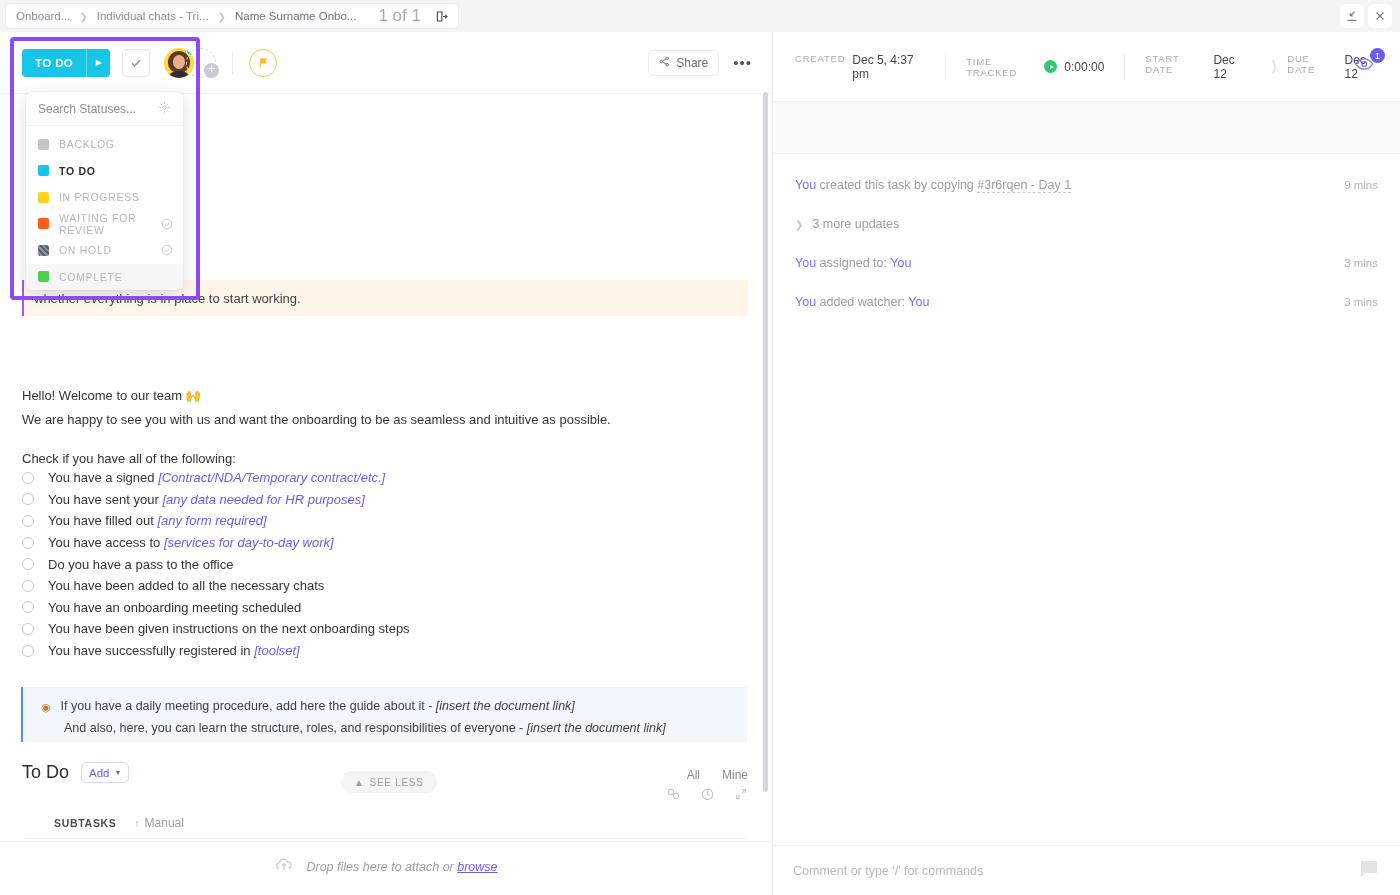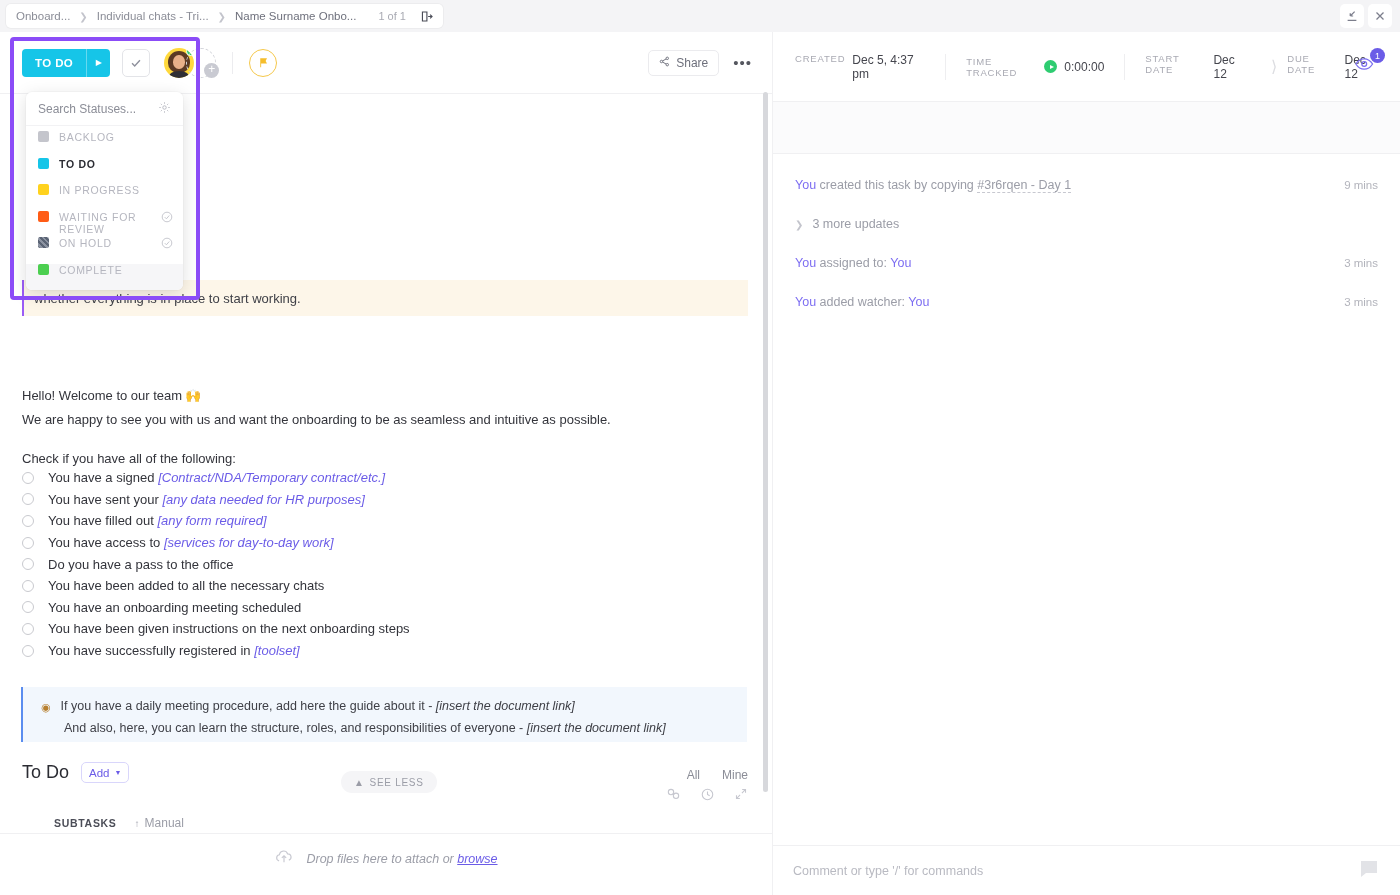--- a/index.html
+++ b/index.html
@@ -19,21 +19,21 @@
   }
   .breadcrumb {
     display: flex; align-items: center; gap: 0;
     background: #ffffff; height: 24px; border-radius: 5px;
     margin-left: 6px; padding: 0 10px;
     box-shadow: 0 0 0 1px rgba(0,0,0,0.03);
   }
   .bc-item { font-size: 11.5px; color: #8b8d97; white-space: nowrap; }
   .bc-item.last { color: #6e707c; }
   .bc-sep { font-size: 10px; color: #c3c4cc; margin: 0 9px; }
-  .bc-count { font-size: 11px; color: #a9aab3; margin-left: 22px; }
+  .bc-count { font-size: 17px; color: #a9aab3; margin-left: 22px; }
   .bc-openicon { margin-left: 14px; display: flex; align-items: center; color: #4a4c57; }
   .win-controls { position: absolute; right: 8px; top: 4px; display: flex; gap: 4px; }
   .win-btn {
     width: 24px; height: 24px; border-radius: 5px; background: #ffffff;
     display: flex; align-items: center; justify-content: center; color: #7c7e8c;
   }
 
   
   .left-panel {
     position: absolute; top: 32px; left: 0; width: 772px; height: 863px;
@@ -156,21 +156,21 @@
   .manual { font-size: 12px; color: #9b9da7; display: flex; align-items: center; gap: 5px; }
   .new-subtask {
     position: absolute; left: 22px; top: 116px; width: 726px; height: 29px;
     border: 1px solid #f0f0f2; border-radius: 4px; background: #fff;
     display: flex; align-items: center; padding-left: 16px; gap: 13px;
   }
   .sq { width: 8px; height: 8px; background: #dfe0e4; border-radius: 1px; }
   .new-subtask-text { font-size: 12.5px; color: #b9bac2; }
 
   .dropzone {
-    position: absolute; left: 0; bottom: 12px; width: 772px; height: 50px;
+    position: absolute; left: 0; bottom: 4px; width: 772px; height: 50px;
     border-top: 1px solid #f0f0f2; background: #fff;
     display: flex; align-items: center; justify-content: center; gap: 12px;
   }
   .dropzone-text { font-size: 12.5px; color: #9b9da7; font-style: italic; }
   .dropzone-text a { color: #6b5ce7; text-decoration: underline; }
 
   .lp-scrollbar {
     position: absolute; right: 4px; top: 60px; width: 5px; height: 700px;
     background: #d7d8dc; border-radius: 3px;
   }
@@ -238,21 +238,21 @@
     height: 34px; padding: 0 12px; border-bottom: 1px solid #f2f2f4;
   }
   .menu-search input {
     border: 0; outline: 0; font-size: 12px; color: #6e707c; width: 110px;
     font-family: "Liberation Sans", sans-serif; background: transparent;
   }
   .menu-search input::placeholder { color: #8b8d97; }
   .gear { color: #b9bac2; }
   .menu-list { padding: 5px 0 0 0; }
   .menu-item {
-    display: flex; align-items: flex-start; height: 26.5px; padding: 0 10px 0 12px; gap: 10px;
+    display: flex; align-items: center; height: 26.5px; padding: 0 10px 0 12px; gap: 10px;
   }
   .menu-item.highlighted { background: #f6f6f8; }
   .sw { width: 11px; height: 11px; border-radius: 2px; flex: none; }
   .sw.hatch { background-image: repeating-linear-gradient(45deg,#5a6374 0 2px,#8d94a2 2px 4px); }
   .menu-text { font-size: 10.5px; letter-spacing: .7px; color: #b5b6bf; flex: 1; }
   .menu-item.active .menu-text { color: #2b2c33; font-weight: bold; }
   .menu-check { color: #c2c3cb; display: flex; }
 </style>
 </head>
 <body>

